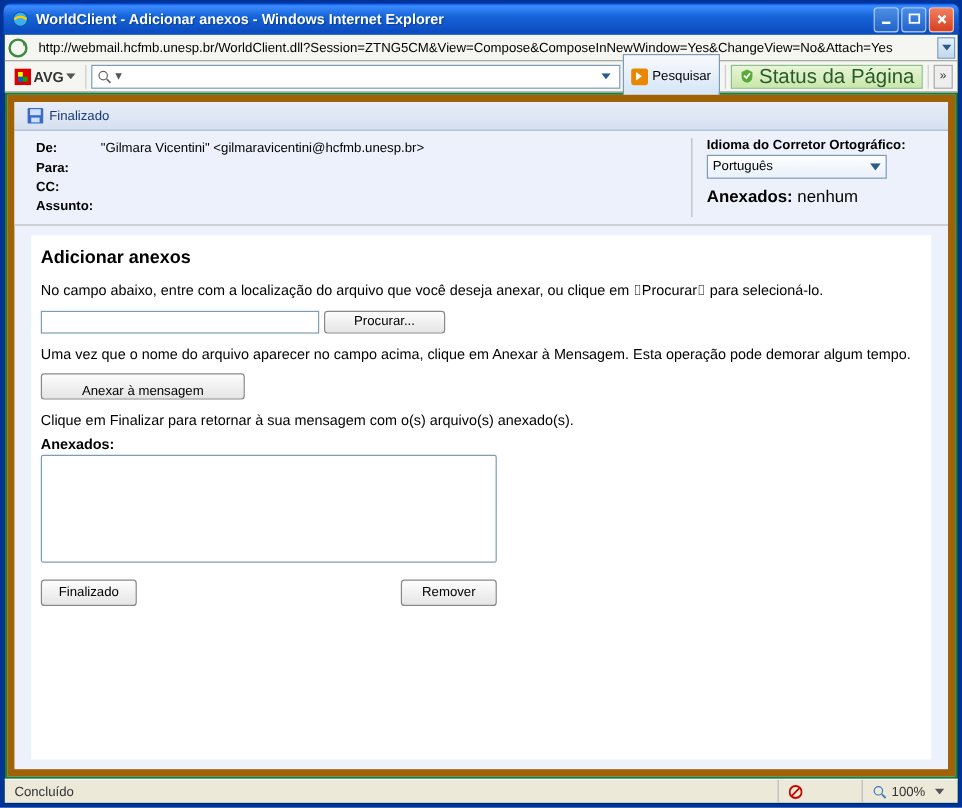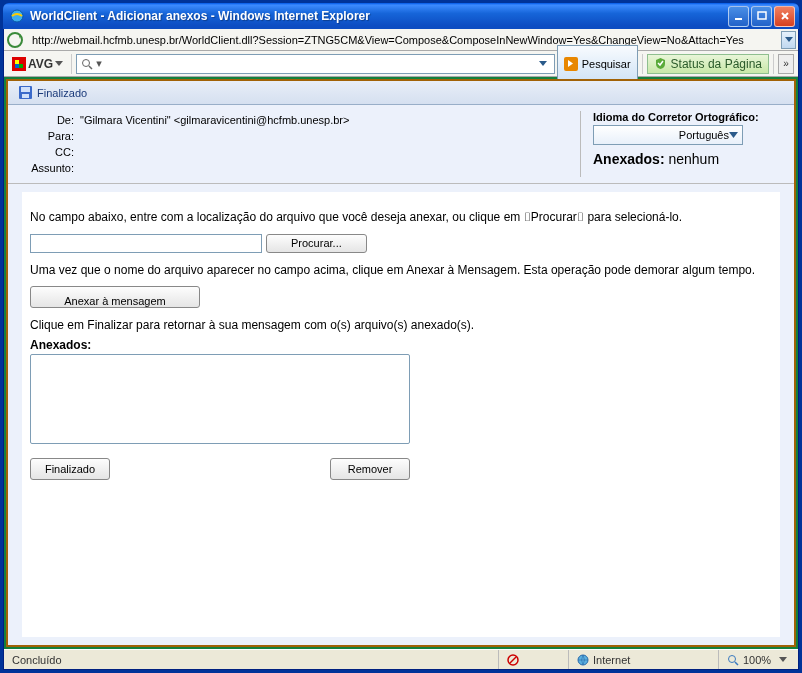--- a/index.html
+++ b/index.html
@@ -29,39 +29,39 @@
 .avgbar { height: 26px; background: #f5f5f1; border-bottom: 1px solid #aaa; display: flex; align-items: center; padding: 0 4px; gap: 2px; }
 .avg-logo { display: flex; align-items: center; gap: 2px; font-weight: bold; font-size: 12px; color: #333; padding: 0 4px; }
 .avg-flag { width: 14px; height: 14px; }
 .sep { width: 1px; height: 20px; background: #ccc; margin: 0 2px; }
 .search-box { flex: 1; height: 20px; border: 1px solid #7e9db5; background: #fff; display: flex; align-items: center; padding: 0 4px; }
 .search-box .mag { width: 12px; height: 12px; margin-right: 3px; }
 .search-box input { border: none; flex: 1; font-size: 11px; outline: none; }
 .search-box .dd { width: 14px; display: flex; justify-content: center; }
 .pesq-btn { height: 20px; border: 1px solid #7e9db5; background: linear-gradient(to bottom, #f8fbfe, #d0e3f6); padding: 18px 6px; display: flex; align-items: center; gap: 4px; font-size: 11px; cursor: pointer; }
 .pesq-btn .arr { width: 14px; height: 14px; background: #e88700; border-radius: 2px; display: flex; align-items: center; justify-content: center; }
-.status-btn { height: 20px; border: 1px solid #8fbf8f; background: linear-gradient(to bottom, #e8f5d8, #c8e8a8); padding: 0 6px; display: flex; align-items: center; gap: 4px; font-size: 12px; color: #2a5a2a; cursor: pointer; }
+.status-btn { height: 20px; border: 1px solid #8fbf8f; background: linear-gradient(to bottom, #e8f5d8, #c8e8a8); padding: 0 6px; display: flex; align-items: center; gap: 4px; font-size: 17px; color: #2a5a2a; cursor: pointer; }
 .chev-btn { width: 16px; height: 20px; border: 1px solid #aaa; background: #eee; display: flex; align-items: center; justify-content: center; cursor: pointer; }
 
 
-.content { flex: 1; background: #ecf1fb; margin: 2px; border: 2px solid #a16207; display: flex; flex-direction: column; overflow: hidden; }
+.content { flex: 1; background: #ecf1fb; margin: 2px; border: 6px solid #a16207; display: flex; flex-direction: column; overflow: hidden; }
 
 
 .topbtnbar { height: 24px; background: linear-gradient(to bottom, #e8eef8, #d5e0f0); border-bottom: 1px solid #98aec8; display: flex; align-items: center; padding: 0 6px; }
 .finalizado-btn { display: flex; align-items: center; gap: 4px; font-size: 11px; color: #1a3a7a; cursor: pointer; padding: 2px 4px; }
 .save-icon { width: 15px; height: 15px; }
 
 
 .msgheader { display: flex; padding: 6px 14px; font-size: 11px; border-bottom: 1px solid #bbb; background: #ecf1fb; }
 .msgheader-left { flex: 1; }
 .msgheader-left table td { font-size: 11px; padding: 1px 2px; vertical-align: top; }
-.msgheader-left table td.lbl { text-align: right; font-weight: normal; width: 52px; }
+.msgheader-left table td.lbl { font-weight: bold; width: 52px; }
 .msgheader-right { width: 200px; border-left: 1px solid #bbb; padding-left: 12px; }
 .msgheader-right .hd { font-weight: bold; font-size: 11px; margin-bottom: 2px; }
-.lang-select { width: 150px; height: 20px; font-size: 11px; border: 1px solid #7e9db5; background: linear-gradient(to bottom,#fff,#e8f0fa); padding: 0 4px; display: flex; align-items: center; justify-content: flex-end; cursor: pointer; margin-bottom: 6px; }
+.lang-select { width: 150px; height: 20px; font-size: 11px; border: 1px solid #7e9db5; background: linear-gradient(to bottom,#fff,#e8f0fa); padding: 0 4px; display: flex; align-items: center; justify-content: space-between; cursor: pointer; margin-bottom: 6px; }
 .anex-line { font-size: 14px; }
 .anex-line b { font-weight: bold; }
 
 
 .mainbody { flex: 1; background: #fff; margin: 8px 14px; padding: 10px 8px; font-size: 12px; color: #000; overflow: auto; }
 .mainbody h2 { font-size: 15px; font-weight: bold; margin-bottom: 12px; }
 .mainbody p { margin: 8px 0; line-height: 1.3; }
 .file-row { display: flex; align-items: center; gap: 4px; margin: 6px 0 10px 0; }
 .file-input { width: 232px; height: 19px; border: 1px solid #7e9db5; font-size: 11px; padding: 0 3px; }
 .std-btn { font-size: 11px; height: 19px; border: 1px solid #888; border-radius: 3px; background: linear-gradient(to bottom,#fdfdfd,#e5e5e5); padding: 0 24px; cursor: pointer; }
@@ -212,20 +212,21 @@
             <span>Português</span>
             <svg width="9" height="6" viewBox="0 0 9 6">
                 <path d="M0 0 L9 0 L4.5 6 Z" fill="#2a5a8a"></path>
               </svg>
           </div>
           <div class="anex-line"><b>Anexados:</b> <span>nenhum</span></div>
         </div>
       </div>
 
       <div class="mainbody">
+        <h2>Adicionar anexos</h2>
         <p>No campo abaixo, entre com a localização do arquivo que você deseja anexar, ou clique em ⌷Procurar⌷ para selecioná-lo.</p>
         <div class="file-row">
           <input class="file-input" style="">
           <button class="std-btn">Procurar...</button>
         </div>
         <p>Uma vez que o nome do arquivo aparecer no campo acima, clique em Anexar à Mensagem. Esta operação pode demorar algum tempo.</p>
         <div class="attach-btn">
             <span>Anexar à mensagem</span>
           </div>
         <p style="margin:2px 0 4px 0">Clique em Finalizar para retornar à sua mensagem com o(s) arquivo(s) anexado(s).</p>
@@ -240,27 +241,20 @@
     </div>
 
     <div class="statusbar">
       <div class="cell">Concluído</div>
       <div class="cell" style="width:70px">
         <svg width="12" height="12" viewBox="0 0 12 12">
             <circle cx="6" cy="6" r="5" fill="none" stroke="#c00" stroke-width="1.5"></circle>
             <line x1="3" y1="9" x2="9" y2="3" stroke="#c00" stroke-width="1.5"></line>
           </svg>
       </div>
-      <div class="cell" style="width:150px">
-        <svg class="globe-icon" viewBox="0 0 12 12">
-            <circle cx="6" cy="6" r="5" fill="#5ab0e0" stroke="#2a6aaa"></circle>
-            <path d="M1 6 H11 M6 1 Q9 6 6 11 Q3 6 6 1" fill="none" stroke="#2a6aaa" stroke-width="0.6"></path>
-          </svg>
-        <span>Internet</span>
-      </div>
       <div class="cell zoomcell" style="width:80px">
         <svg width="12" height="12" viewBox="0 0 12 12">
             <circle cx="5" cy="5" r="3.5" fill="none" stroke="#3a7ac0"></circle>
             <line x1="8" y1="8" x2="11" y2="11" stroke="#3a7ac0" stroke-width="1.5"></line>
           </svg>
         <span>100%</span>
         <svg width="8" height="5" viewBox="0 0 8 5" style="margin-left:4px">
             <path d="M0 0 L8 0 L4 5 Z" fill="#555"></path>
           </svg>
       </div>

